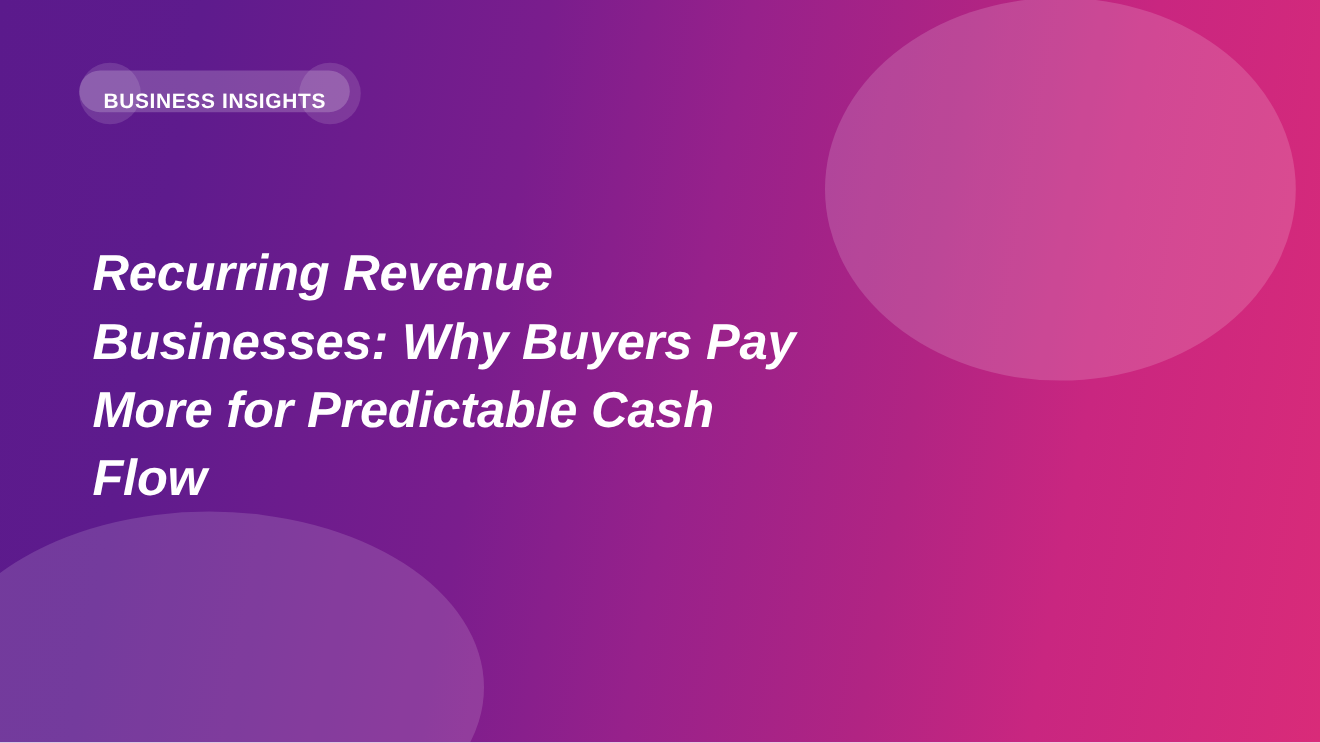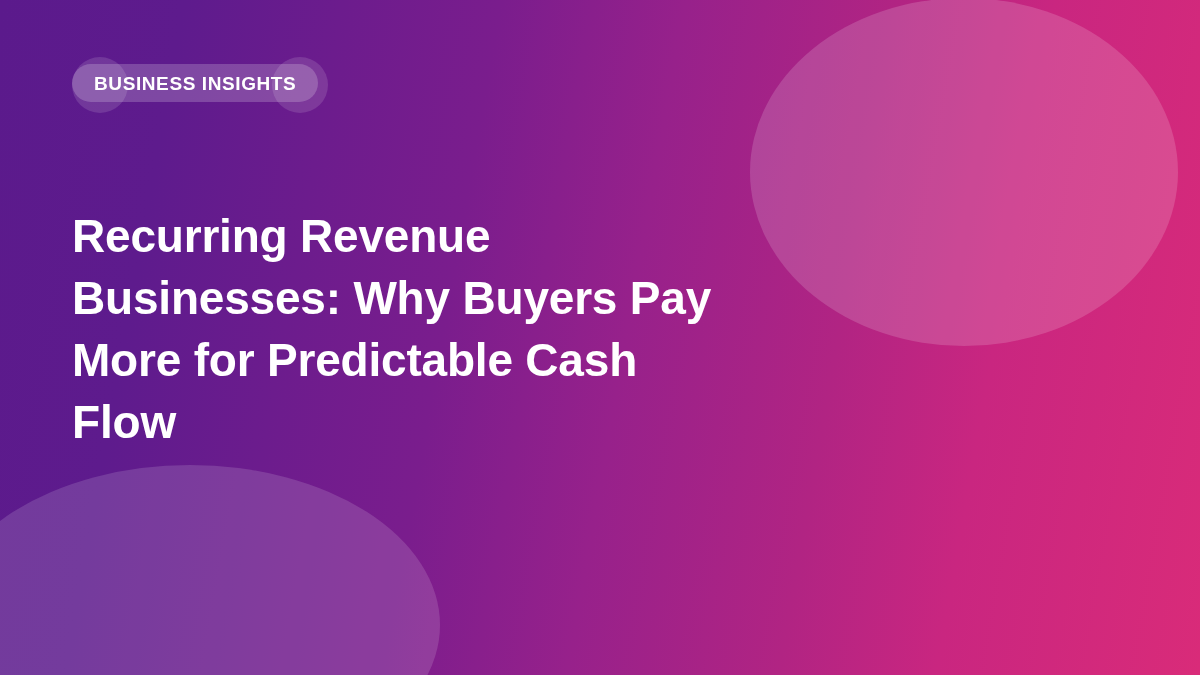--- a/index.html
+++ b/index.html
@@ -44,21 +44,21 @@
   }
 
   
   .badge {
     position: absolute;
     left: 72px;
     top: 64px;
     height: 38px;
     padding: 0 22px;
     display: flex;
-    align-items: center;
+    align-items: flex-end;
     border-radius: 19px;
     background: rgba(255, 255, 255, 0.20);
     box-sizing: border-box;
   }
 
   .badge-label {
     position: relative;
     z-index: 3;
     color: #ffffff;
     font-size: 19px;
@@ -79,26 +79,27 @@
   }
   .badge-dot-left  { left: 72px;  top: 57px; }
   .badge-dot-right { left: 272px; top: 57px; }
 
   
   .headline {
     position: absolute;
     left: 72px;
     top: 205px;
     width: 680px;
-    margin: 0;
+    margin: 12px;
     color: #ffffff;
     font-size: 46px;
     font-weight: bold;
     line-height: 62px;
     letter-spacing: -0.2px;
+    font-style: italic;
   }
 
   
   .subtitle {
     position: absolute;
     left: 74px;
     top: 564px;
     margin: 0;
     color: rgba(255, 255, 255, 0.76);
     font-size: 21px;

